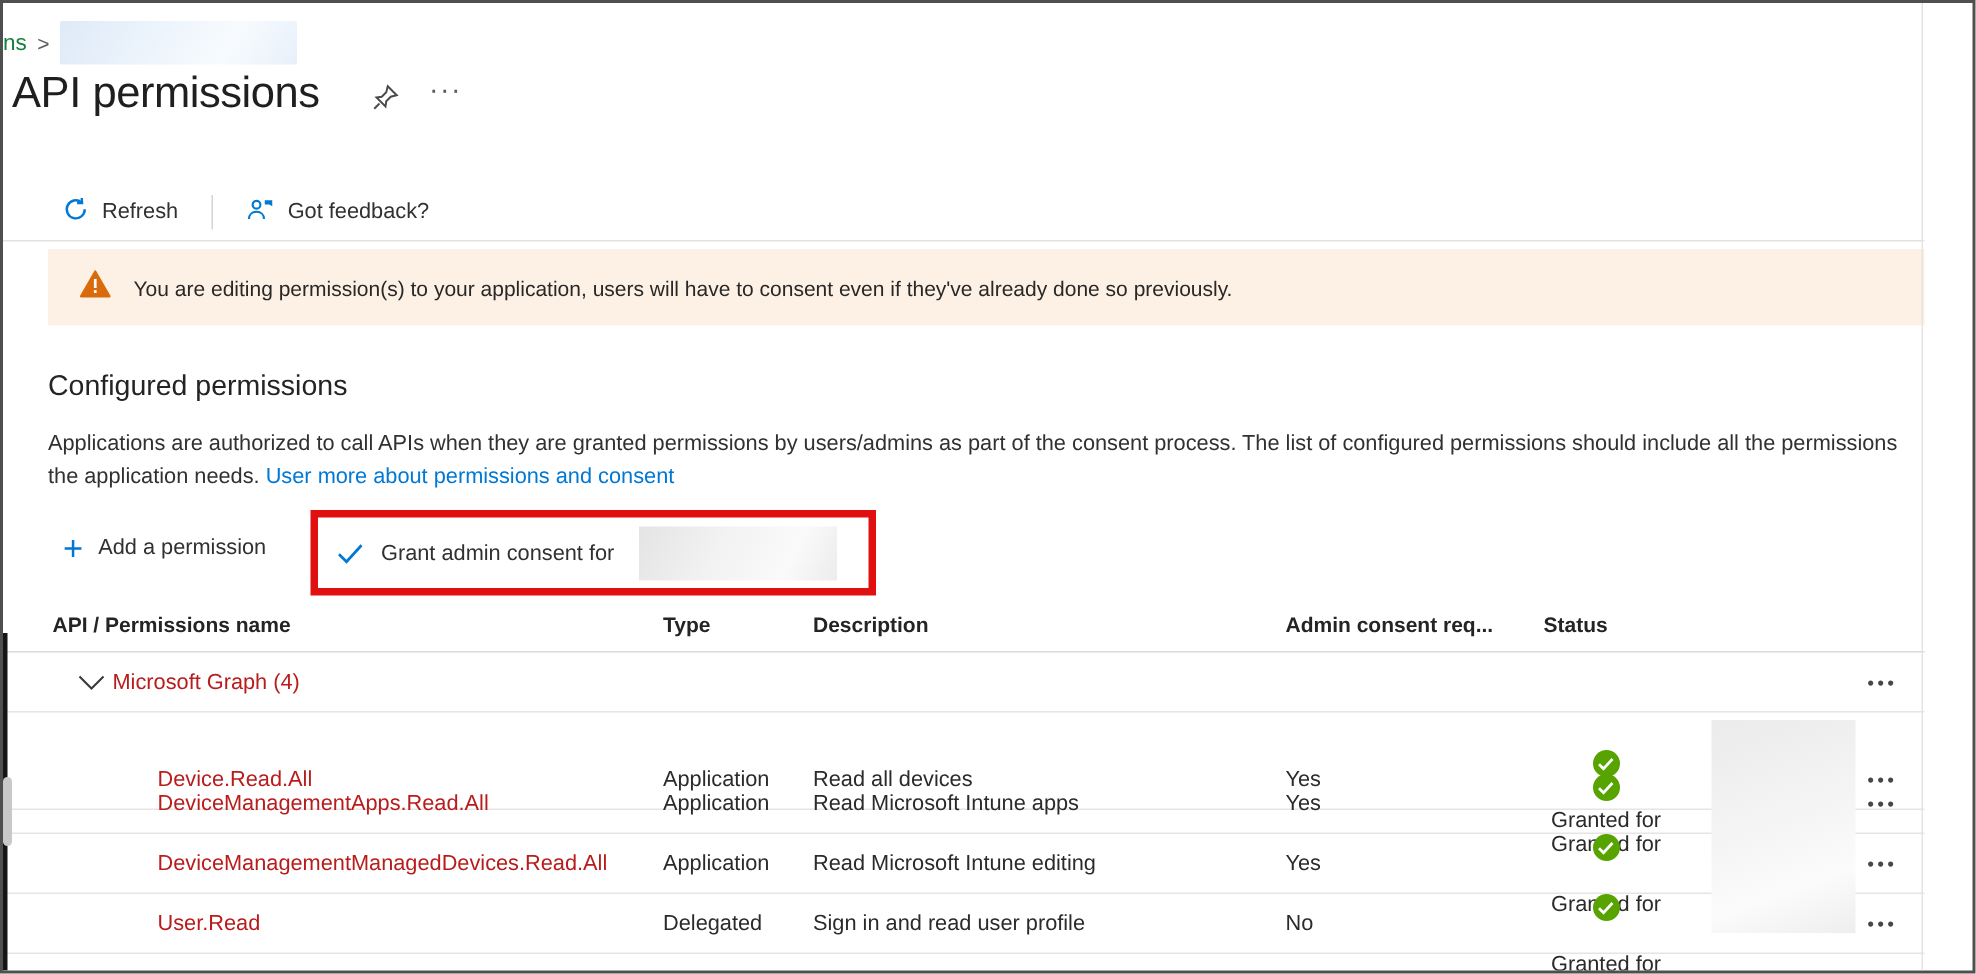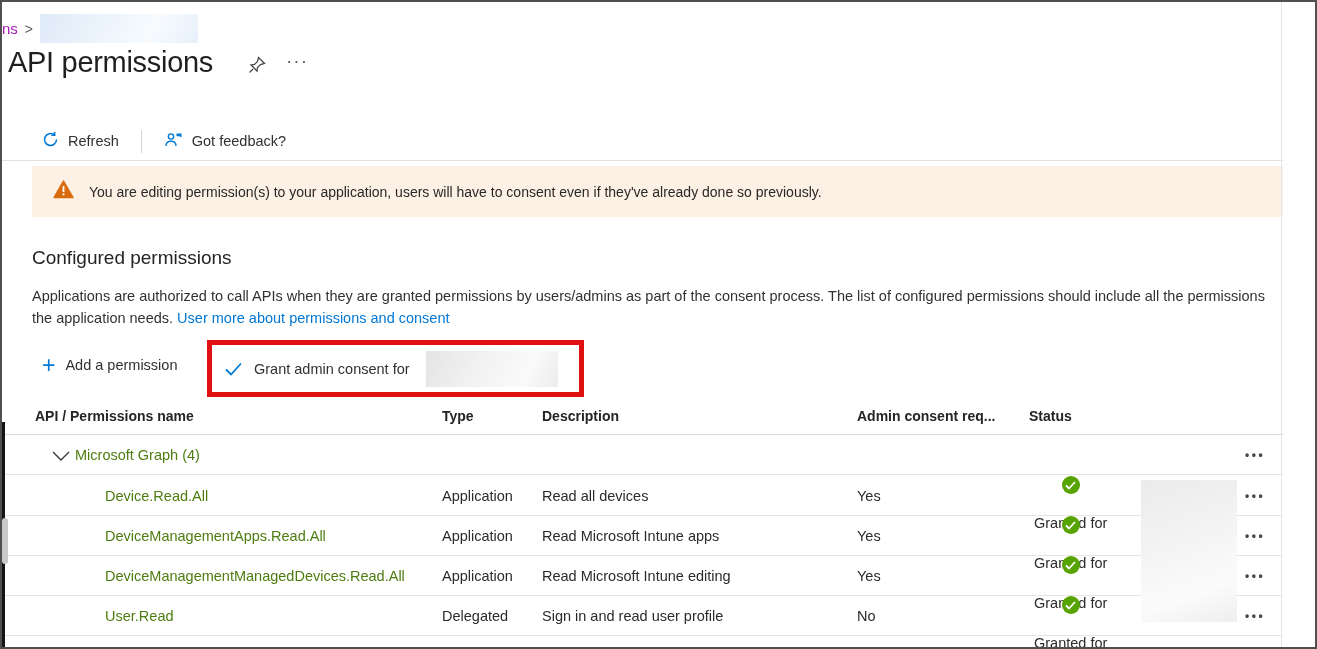--- a/index.html
+++ b/index.html
@@ -3,21 +3,21 @@
 <meta charset="utf-8">
 <style>
   * { margin:0; padding:0; box-sizing:border-box; }
   body { font-family: "Liberation Sans", sans-serif; background:#fff; }
   .window {
     position:relative; width:1317px; height:649px; background:#fff;
     border:2px solid #4f4f4f; overflow:hidden;
   }
   
   .breadcrumb { position:absolute; left:0px; top:12px; display:flex; align-items:center; font-size:15px; }
-  .crumb-link { color:#a21caf; cursor:pointer; }
+  .crumb-link { color:#15803d; cursor:pointer; }
   .crumb-sep { color:#605e5c; margin:0 7px; font-size:14px; }
   .crumb-blur { width:158px; height:29px; border-radius:1px;
     background:linear-gradient(120deg,#dfeaf8 0%,#eef5fc 45%,#f7fbfe 70%,#e7f0fa 100%); }
   
   .page-title { position:absolute; left:6px; top:44px; font-size:29px; color:#1f1f1f; font-weight:400; letter-spacing:-0.3px; }
   .pin-icon { position:absolute; left:245px; top:53px; cursor:pointer; }
   .title-more { position:absolute; left:284px; top:48px; font-size:19px; color:#5c5a58; letter-spacing:1px; cursor:pointer; }
   
   .toolbar { position:absolute; left:40px; top:124px; height:30px; display:flex; align-items:center; }
   .tb-btn { display:flex; align-items:center; gap:9px; font-size:14.5px; color:#323130; cursor:pointer; }
@@ -37,21 +37,21 @@
   .action-label { font-size:14.5px; color:#323130; }
   .red-box { position:absolute; left:205px; top:338px; width:377px; height:57px;
     border:5px solid #e01010; display:flex; align-items:center; padding-left:12px; gap:11px; }
   .grant-blur { width:132px; height:36px; margin-left:5px;
     background:linear-gradient(115deg,#e4e4e4 0%,#f2f2f2 40%,#fafafa 75%,#ececec 100%); }
   
   .thead { position:absolute; left:0; top:396px; width:1281px; height:37px; border-bottom:1px solid #dcdad8; }
   .thead span { position:absolute; top:0; line-height:37px; font-size:14px; font-weight:bold; color:#242424; }
   .trow { position:absolute; left:0; width:1281px; height:40px; border-bottom:1px solid #e7e5e3; }
   .cell { position:absolute; top:0; line-height:40px; font-size:14.5px; color:#2b2b2b; white-space:nowrap; }
-  .cell-link { color:#4d7c0f; cursor:pointer; }
+  .cell-link { color:#b91c1c; cursor:pointer; }
   .chev { position:absolute; left:50px; top:13px; cursor:pointer; }
   .status-wrap { position:absolute; left:1032px; top:0; height:40px; display:flex; align-items:center; gap:9px;flex-direction:column; }
   .ok-badge { width:18px; height:18px; border-radius:50%; background:#57a300; display:flex; align-items:center; justify-content:center; flex:none; }
   .row-menu { position:absolute; left:1243px; top:0; line-height:40px; font-size:12px; font-weight:bold;
     letter-spacing:2.5px; color:#474747; cursor:pointer; }
   .tenant-blur { position:absolute; left:1139px; top:478px; width:96px; height:142px; z-index:5;
     background:linear-gradient(160deg,#ebebeb 0%,#f4f4f4 45%,#fbfbfb 75%,#eeeeee 100%); }
   
   .edge-strip { position:absolute; left:0; top:420px; width:3px; height:225px; background:#151515; z-index:7; }
   .scroll-thumb { position:absolute; left:0; top:516px; width:6px; height:46px; background:#c9c9c9; border-radius:3px; z-index:8; cursor:pointer; }
@@ -142,21 +142,21 @@
   <div class="trow" style="top:433px;">
     <span class="chev">
       <svg width="18" height="12" viewBox="0 0 18 12" fill="none" stroke="#3b3a39" stroke-width="1.4">
         <path d="M1 2 L9 10 L17 2"></path>
       </svg>
     </span>
     <span class="cell cell-link" style="left:73px;">Microsoft Graph (4)</span>
     <span class="row-menu">•••</span>
   </div>
 
-  <div class="trow" style="top:474px;">
+  <div class="trow" style="top:498px;">
     <span class="cell cell-link" style="left:103px;">Device.Read.All</span>
     <span class="cell" style="left:440px;">Application</span>
     <span class="cell" style="left:540px;">Read all devices</span>
     <span class="cell" style="left:855px;">Yes</span>
     <span class="status-wrap">
       <span class="ok-badge">
         <svg width="11" height="9" viewBox="0 0 11 9" fill="none" stroke="#fff" stroke-width="1.8">
             <path d="M1 4.5 L4 7.5 L10 1"></path>
           </svg>
       </span>

